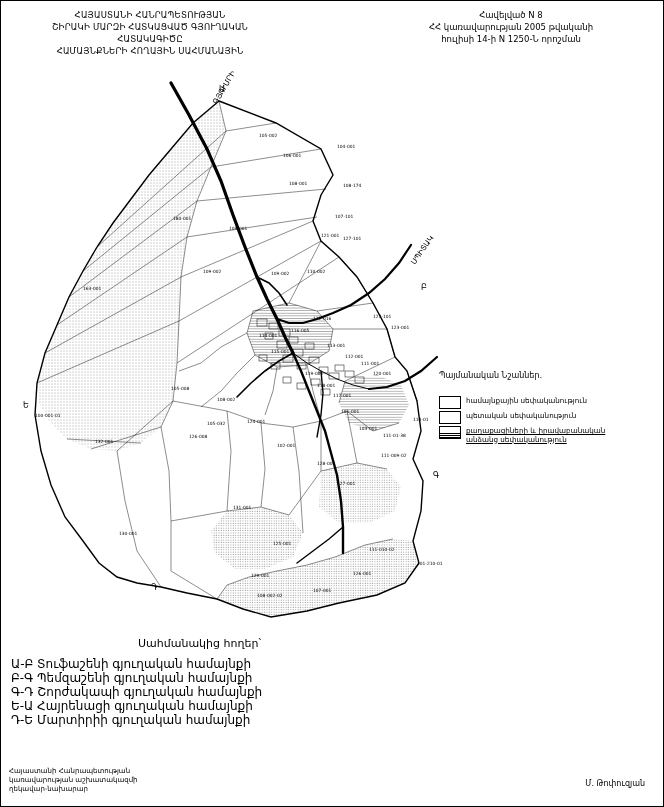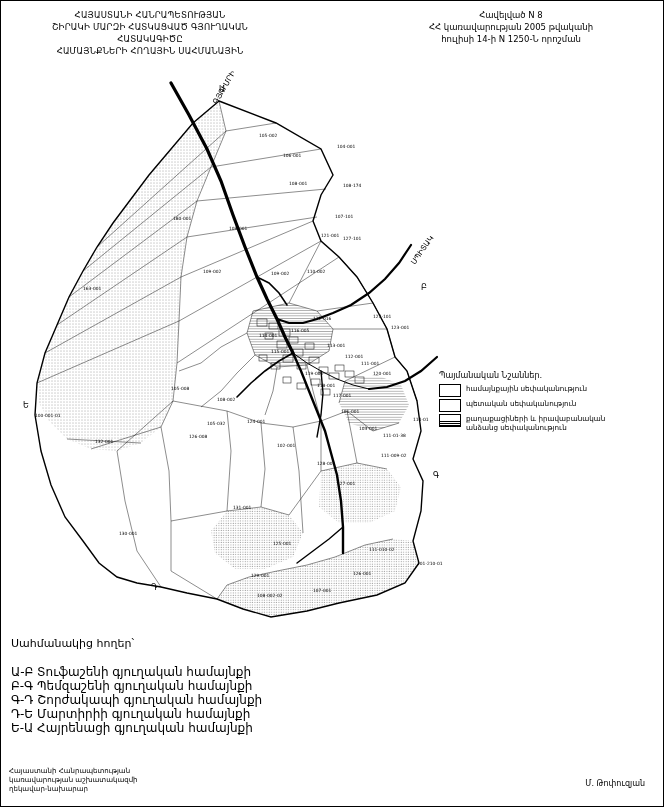--- a/index.html
+++ b/index.html
@@ -74,21 +74,21 @@
 
   
   .legend {
     position: absolute;
     left: 438px;
     top: 370px;
     width: 222px;
   }
   .legend-title {
     font-size: 8px;
-    margin-bottom: 4px;
+    margin-bottom: 16px;
   }
   .legend-row {
     display: flex;
     align-items: flex-start;
     margin-bottom: 2px;
   }
   .swatch {
     width: 22px;
     height: 13px;
     border: 1px solid #000;
@@ -112,23 +112,23 @@
 
   
   .abbrev {
     position: absolute;
     left: 10px;
     top: 636px;
     width: 330px;
   }
   .abbrev-title {
     font-size: 11px;
-    text-align: left;
+    text-align: right;
     width: 250px;
-    margin-bottom: 15px;
+    margin-bottom: 7px;
   }
   .abbrev-item {
     font-size: 12px;
     line-height: 14px;
     white-space: nowrap;
   }
 
   
   .footer-left {
     position: absolute;
@@ -353,32 +353,32 @@
       <div class="legend-text">համայնքային սեփականություն</div>
     </div>
 
     <div class="legend-row">
       <div class="swatch"></div>
       <div class="legend-text">պետական սեփականություն</div>
     </div>
 
     <div class="legend-row">
       <div class="swatch hatch-lines"></div>
-      <div class="legend-text" style="white-space:pre-line;">քաղաքացիների և իրավաբանական
+      <div class="legend-text" style="white-space:pre-line;text-decoration:underline;">քաղաքացիների և իրավաբանական
 անձանց սեփականություն</div>
     </div>
   </div>
 
   <div class="abbrev">
     <div class="abbrev-title">Սահմանակից հողեր՝</div>
     <div class="abbrev-item">Ա-Բ  Տուֆաշենի գյուղական համայնքի</div>
     <div class="abbrev-item">Բ-Գ  Պեմզաշենի գյուղական համայնքի</div>
     <div class="abbrev-item">Գ-Դ  Շորժակապի գյուղական համայնքի</div>
+    <div class="abbrev-item">Ե-Ա  Հայրենացի գյուղական համայնքի</div>
     <div class="abbrev-item">Դ-Ե  Մարտիրիի գյուղական համայնքի</div>
-    <div class="abbrev-item">Ե-Ա  Հայրենացի գյուղական համայնքի</div>
   </div>
 
   <div class="footer-left">
     <div>Հայաստանի Հանրապետության</div>
     <div>կառավարության աշխատակազմի</div>
     <div>ղեկավար-նախարար</div>
   </div>
 
   <div class="footer-right">Մ. Թոփուզյան</div>
 

